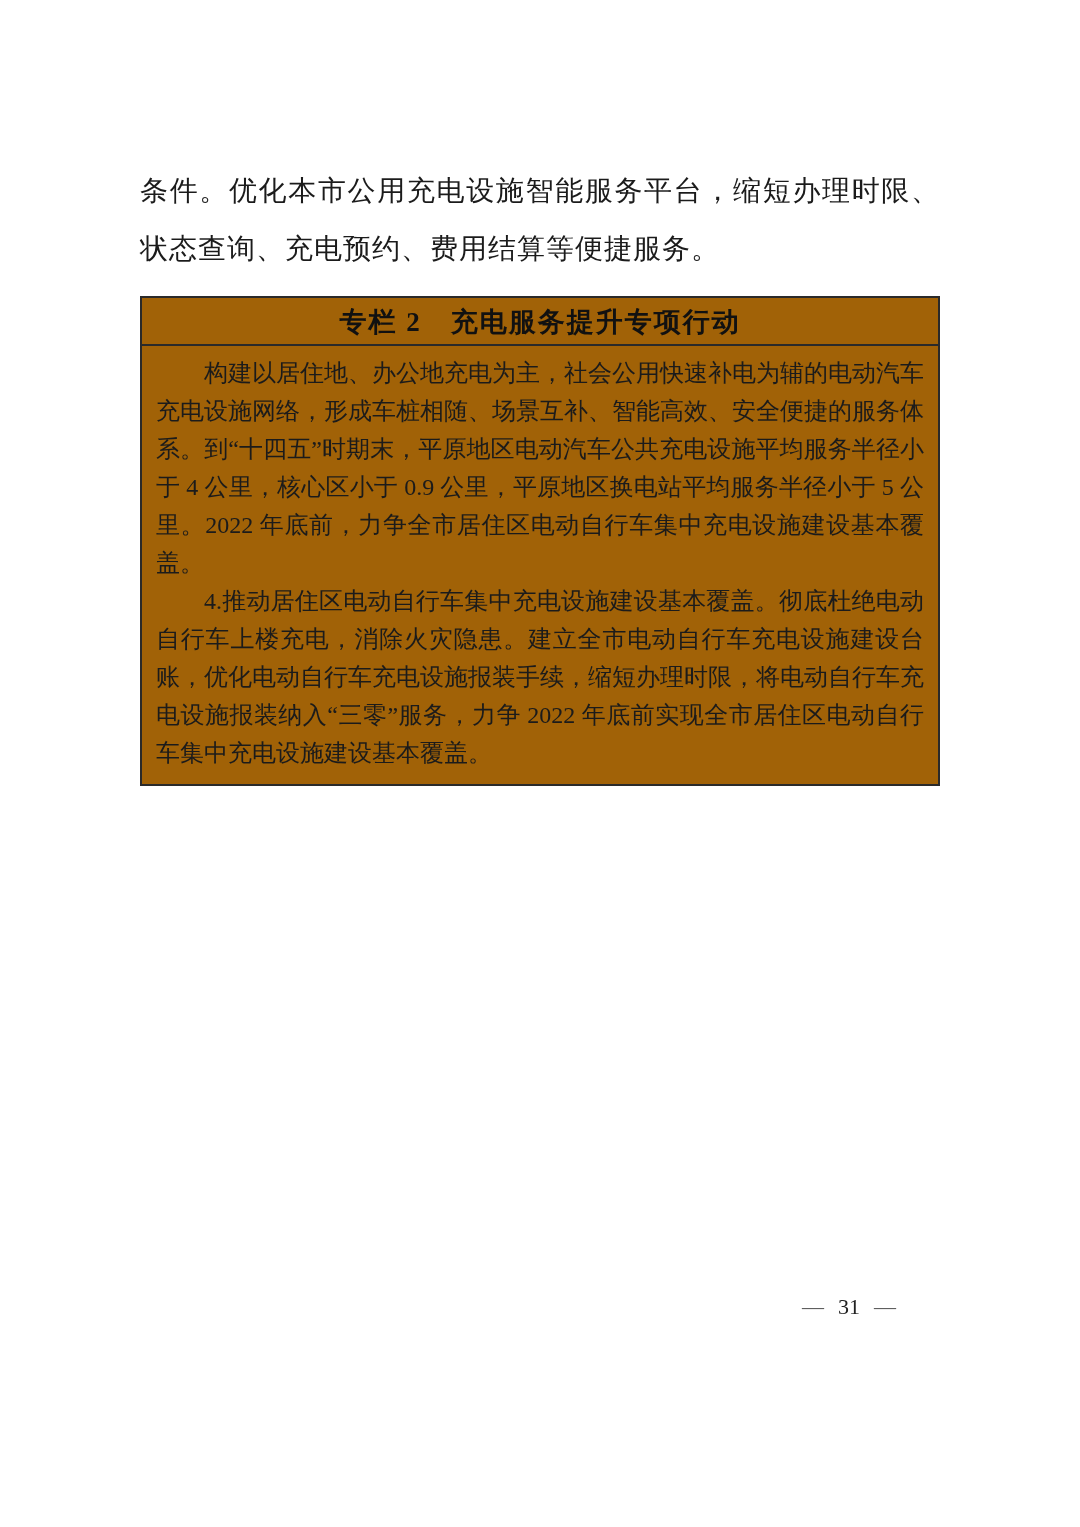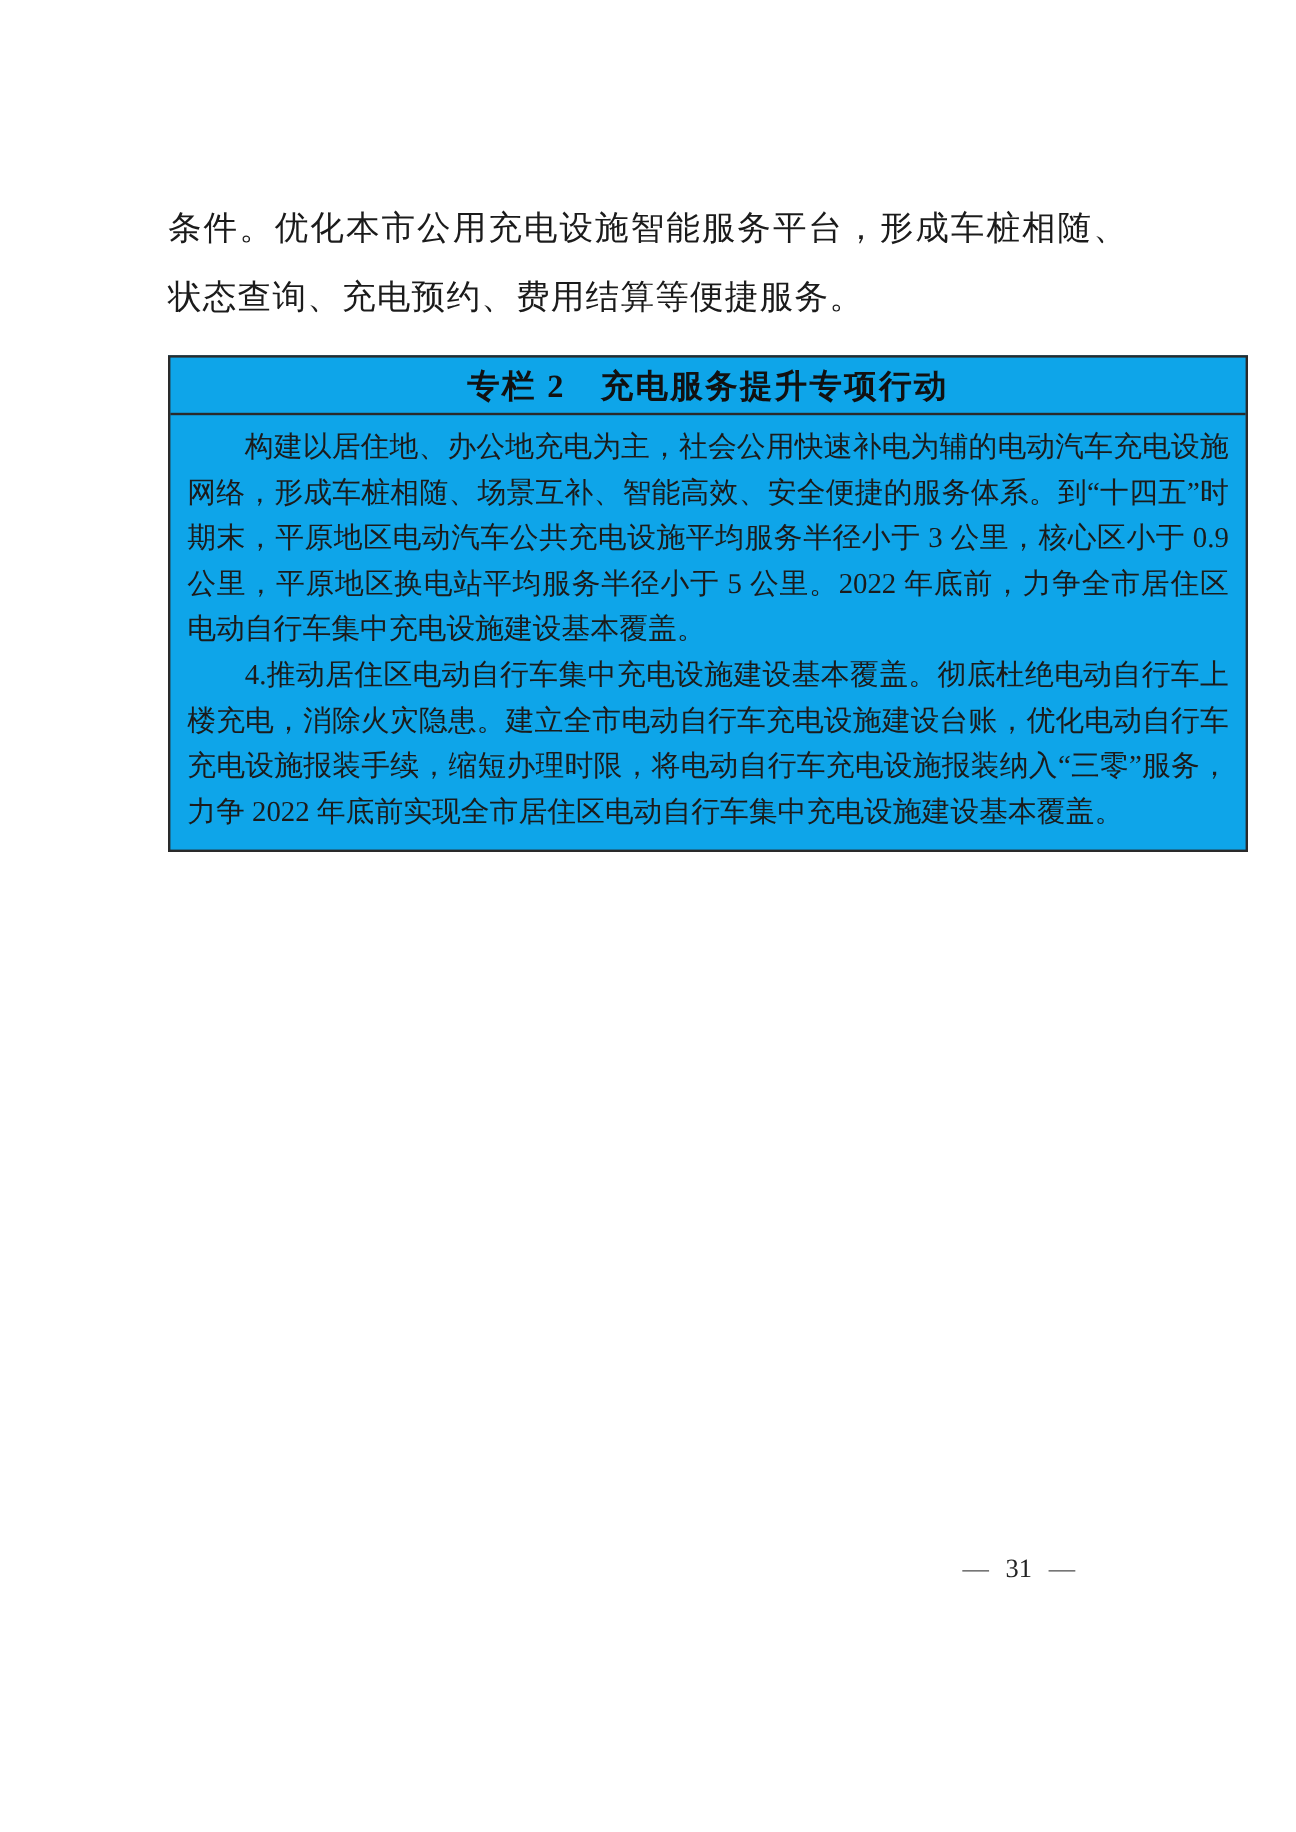--- a/index.html
+++ b/index.html
@@ -24,23 +24,23 @@
     line-height: 58px;
     text-align: justify;
     text-justify: inter-character;
     letter-spacing: 1px;
     color: #1b1b1b;
   }
   .panel {
     position: absolute;
     top: 296px;
     left: 140px;
-    width: 900px;
+    width: 800px;
     border: 2px solid #2a2a2a;
-    background: #0ea5e9;
+    background: #a16207;
   }
   .panel-title {
     height: 48px;
     line-height: 48px;
     text-align: center;
     font-weight: bold;
     font-size: 27px;
     letter-spacing: 2px;
     border-bottom: 2px solid #2a2a2a;
     color: #111111;
@@ -67,26 +67,26 @@
   .page-number .dash {
     color: #555555;
     margin: 0 14px;
   }
 </style>
 </head>
 <body>
 
 <div class="page">
 
-  <div class="intro">条件。优化本市公用充电设施智能服务平台，形成车桩相随、状态查询、充电预约、费用结算等便捷服务。</div>
+  <div class="intro">条件。优化本市公用充电设施智能服务平台，缩短办理时限、状态查询、充电预约、费用结算等便捷服务。</div>
 
   <div class="panel">
     <div class="panel-title">专栏 2　充电服务提升专项行动</div>
     <div class="panel-body">
-      <p>构建以居住地、办公地充电为主，社会公用快速补电为辅的电动汽车充电设施网络，形成车桩相随、场景互补、智能高效、安全便捷的服务体系。到“十四五”时期末，平原地区电动汽车公共充电设施平均服务半径小于 3 公里，核心区小于 0.9 公里，平原地区换电站平均服务半径小于 5 公里。2022 年底前，力争全市居住区电动自行车集中充电设施建设基本覆盖。</p>
+      <p>构建以居住地、办公地充电为主，社会公用快速补电为辅的电动汽车充电设施网络，形成车桩相随、场景互补、智能高效、安全便捷的服务体系。到“十四五”时期末，平原地区电动汽车公共充电设施平均服务半径小于 4 公里，核心区小于 0.9 公里，平原地区换电站平均服务半径小于 5 公里。2022 年底前，力争全市居住区电动自行车集中充电设施建设基本覆盖。</p>
       <p>4.推动居住区电动自行车集中充电设施建设基本覆盖。彻底杜绝电动自行车上楼充电，消除火灾隐患。建立全市电动自行车充电设施建设台账，优化电动自行车充电设施报装手续，缩短办理时限，将电动自行车充电设施报装纳入“三零”服务，力争 2022 年底前实现全市居住区电动自行车集中充电设施建设基本覆盖。</p>
     </div>
   </div>
 
   <div class="page-number">
     <span class="dash">—</span><span>31</span><span class="dash">—</span>
   </div>
 
 </div>
 

